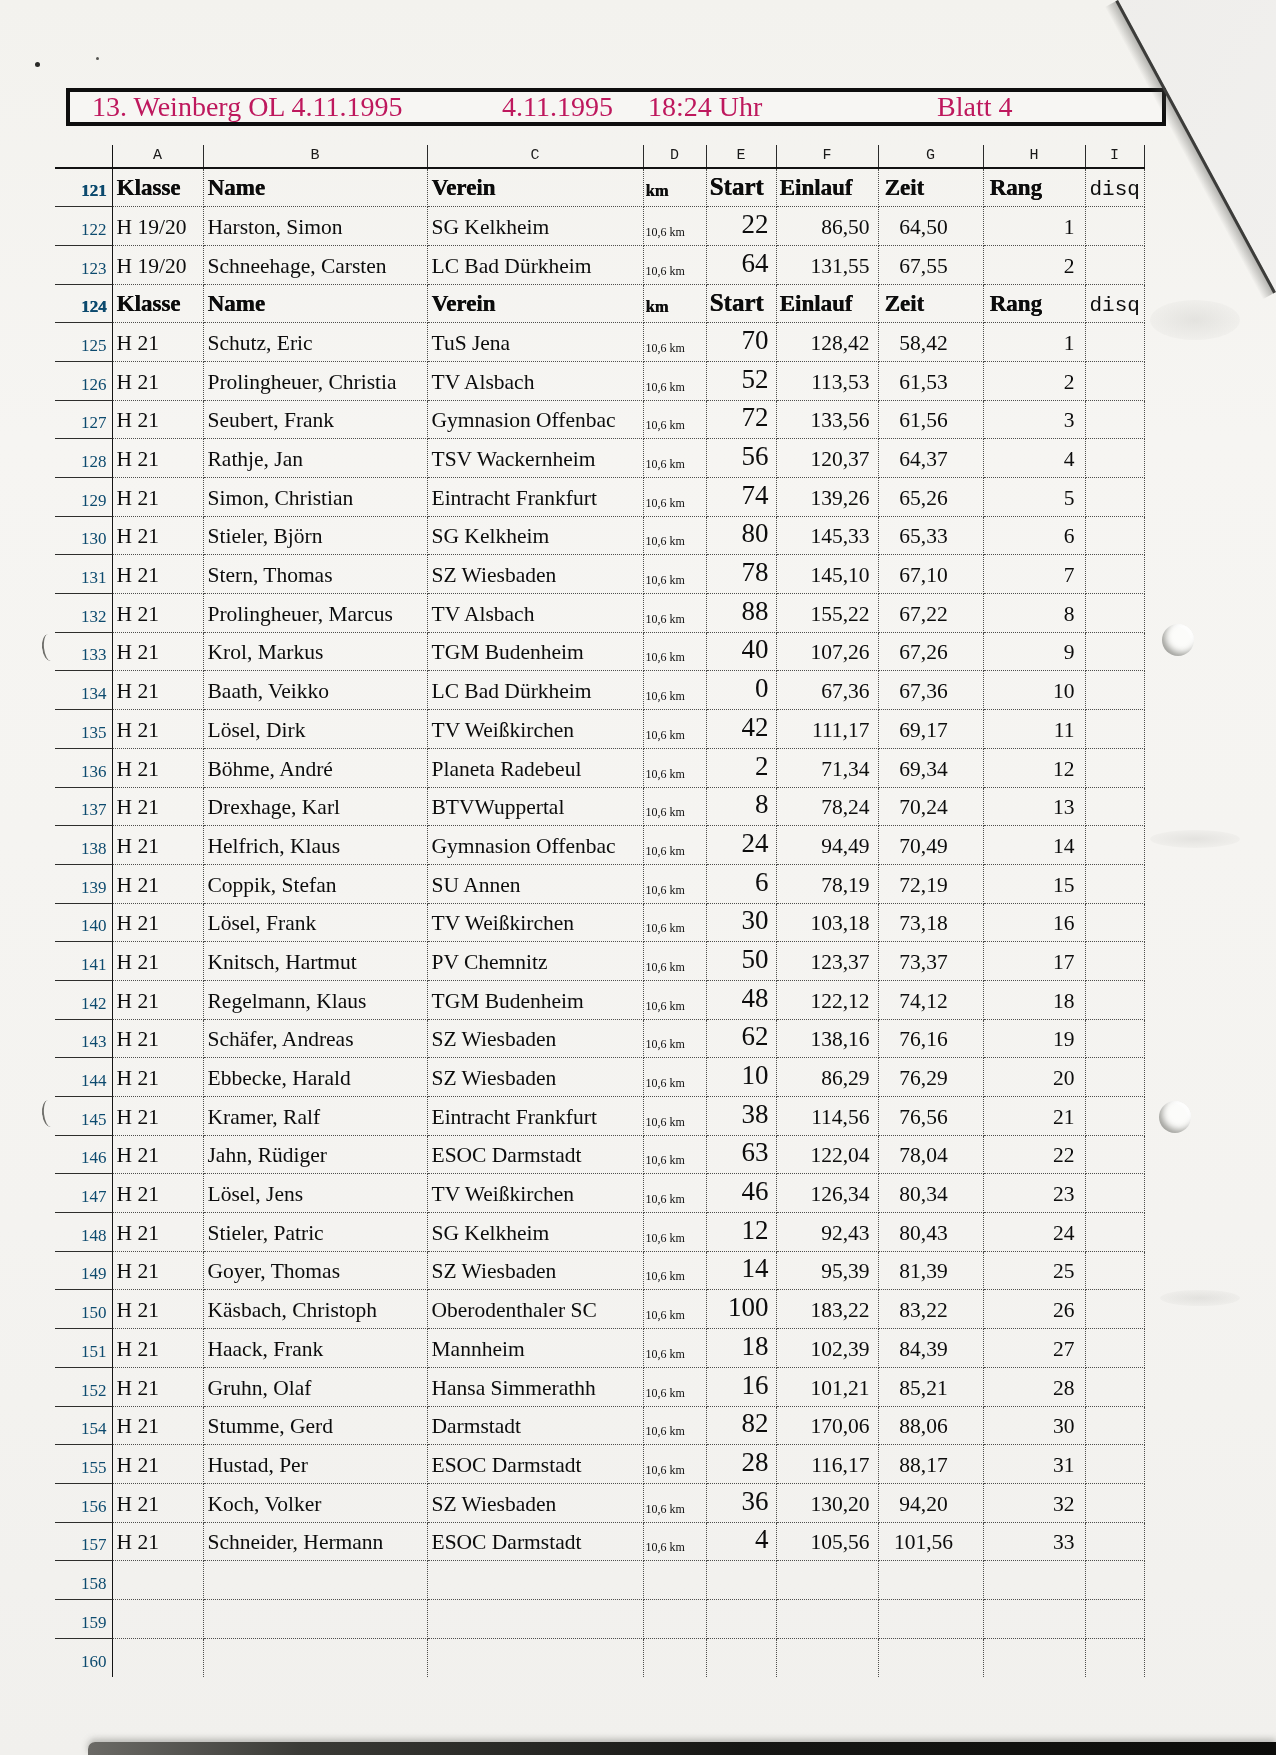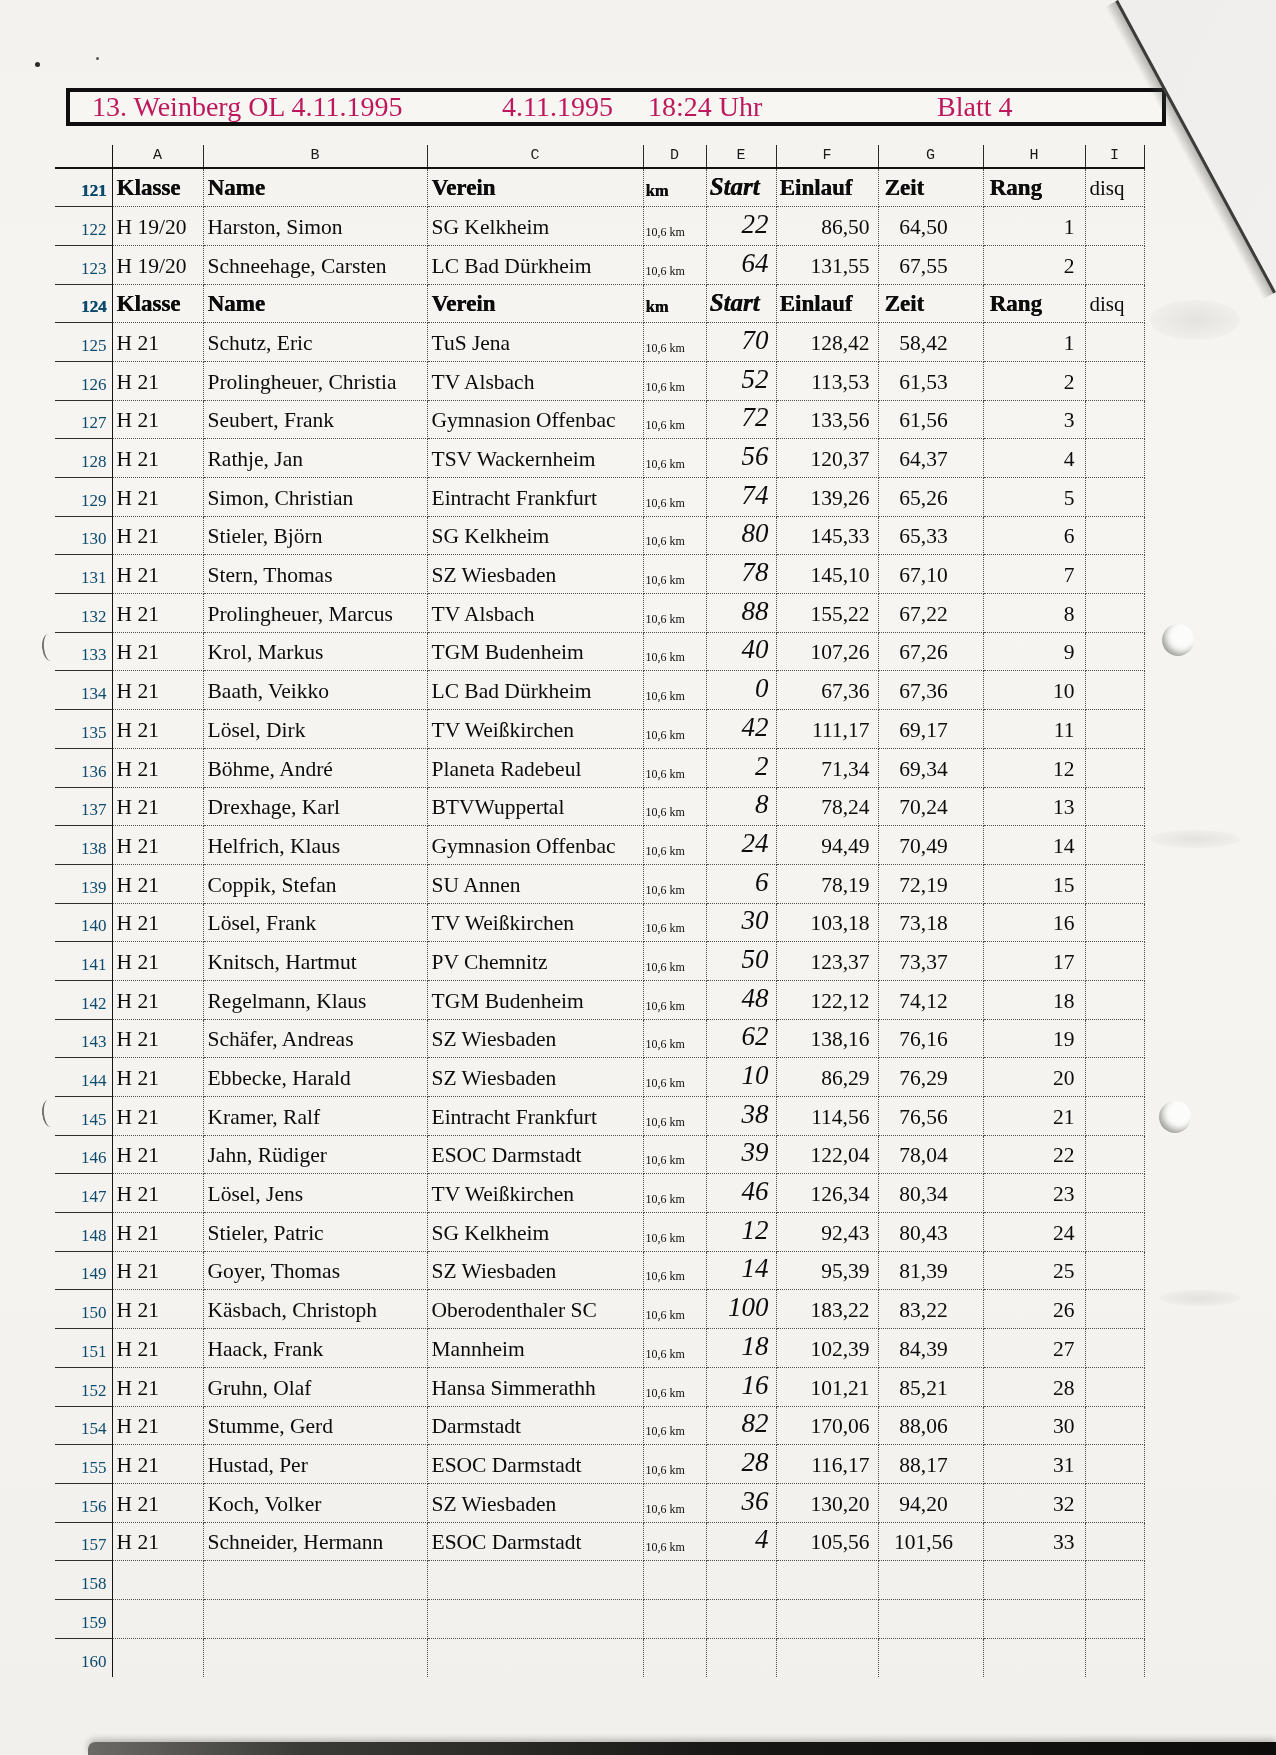--- a/index.html
+++ b/index.html
@@ -33,25 +33,25 @@
   tr.letters td.gut{border-right:1.6px solid #121212;}
   tr.r{height:38.7px;}
   td.gut{
     border-right:1.6px solid #141414;border-bottom:1.4px solid #2e2e2c;
     font-size:17px;text-align:right;padding-right:5px;color:#0c4a6e;
   }
   tr.r:last-child td{border-bottom:none;}
   td.bd{border-right:1px dotted #4e4e4c;border-bottom:1px dotted #4e4e4c;}
   .c-klasse,.c-name,.c-verein{font-size:21.5px;padding-left:4px;}
   .c-km{font-size:12px;padding-left:2px;}
-  .c-start{font-size:27px;text-align:right;padding-right:7px;font-style:italic;}
+  .c-start{font-size:27px;text-align:right;padding-right:7px;}
   .c-einlauf{font-size:21.5px;text-align:right;padding-right:8px;margin-top:47px;}
   .c-zeit{font-size:21.5px;text-align:center;padding-right:14px;}
   .c-rang{font-size:21.5px;text-align:right;padding-right:10px;}
-  .c-disq{font-size:21px;padding-left:4px;}
+  .c-disq{font-size:21px;padding-left:4px;font-family:Liberation Mono, monospace;}
   tr.hdr td{font-weight:bold;text-shadow:0.4px 0 0 currentColor;}
   tr.hdr .c-klasse,tr.hdr .c-name,tr.hdr .c-verein{font-size:23px;}
   tr.hdr .c-km{font-size:16.5px;}
   tr.hdr .c-start{font-size:25px;text-align:left;padding-left:3px;}
   tr.hdr .c-einlauf{text-align:left;padding-left:3px;font-size:23px;}
   tr.hdr .c-zeit{text-align:left;padding-left:6px;font-size:23px;}
   tr.hdr .c-rang{text-align:left;padding-left:6px;font-size:23px;}
   tr.hdr .c-disq{font-weight:normal;text-shadow:none;font-size:21px;}
   
   .fold-corner{
@@ -432,21 +432,21 @@
           <td class="bd c-zeit">76,56</td>
           <td class="bd c-rang">21</td>
           <td class="bd c-disq"></td>
         </tr>
         <tr class="r">
           <td class="gut">146</td>
           <td class="bd c-klasse">H 21</td>
           <td class="bd c-name">Jahn, Rüdiger</td>
           <td class="bd c-verein">ESOC Darmstadt</td>
           <td class="bd c-km">10,6 km</td>
-          <td class="bd c-start">39</td>
+          <td class="bd c-start">63</td>
           <td class="bd c-einlauf">122,04</td>
           <td class="bd c-zeit">78,04</td>
           <td class="bd c-rang">22</td>
           <td class="bd c-disq"></td>
         </tr>
         <tr class="r">
           <td class="gut">147</td>
           <td class="bd c-klasse">H 21</td>
           <td class="bd c-name">Lösel, Jens</td>
           <td class="bd c-verein">TV Weißkirchen</td>

